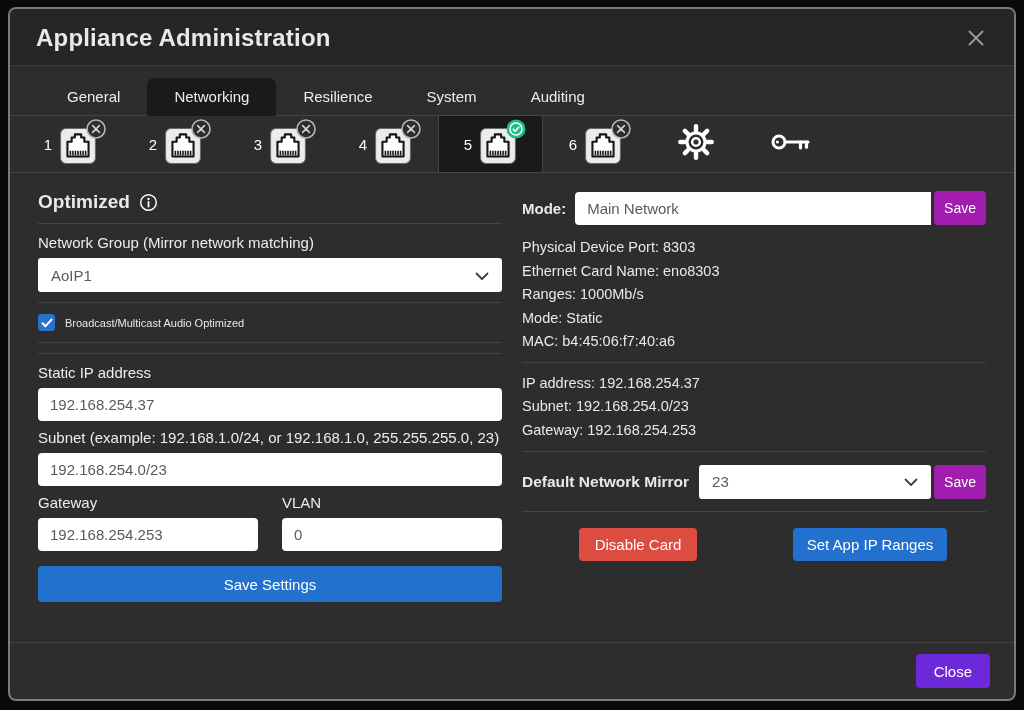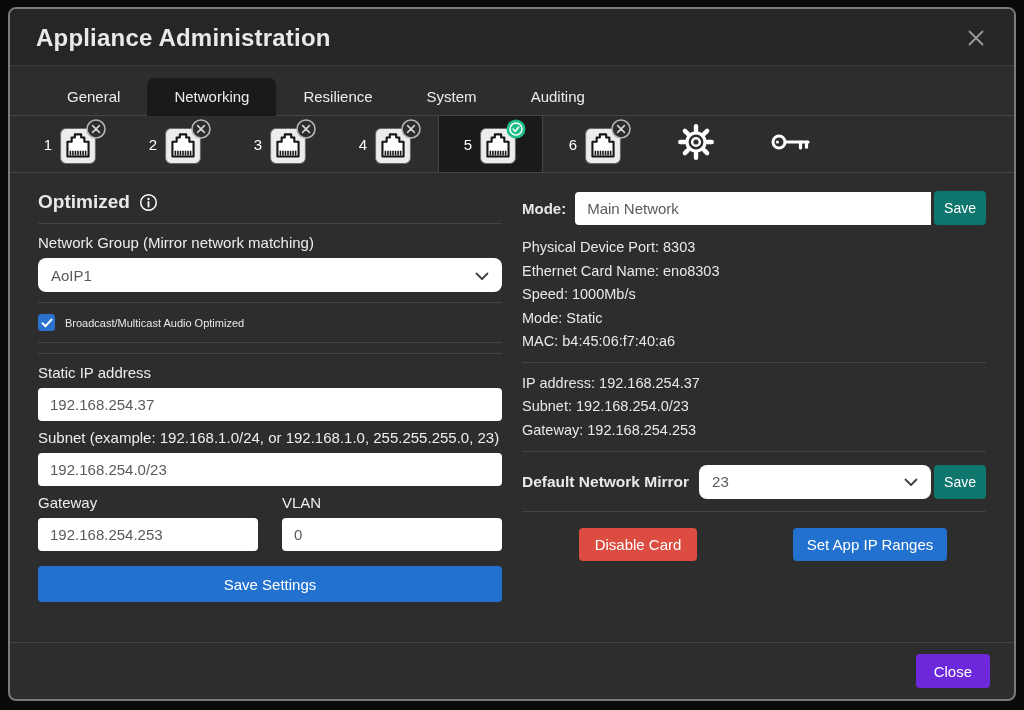--- a/index.html
+++ b/index.html
@@ -78,21 +78,21 @@
   .right-col { flex:1; margin-left:20px; padding-top:2px; }
   .divider { border:0; border-top:1px solid #434343; margin:10px 0; }
   
   .settings-heading {
     display:flex; align-items:center; gap:9px;
     font-size:19px; font-weight:700; margin:4px 0 10px;
   }
   .info-icon { display:flex; cursor:pointer; }
   .field-label { display:block; font-size:15px; color:#ededed; margin:8px 0 7px; }
   .selectbox {
-    height:34px; background:#fff; border-radius:8px;
+    height:34px; background:#fff; border-radius:3px;
     display:flex; align-items:center; justify-content:space-between;
     padding:0 13px; color:#5a5a5a; font-size:15px; cursor:pointer;
   }
   .text-input {
     width:100%; height:33px; border:none; border-radius:4px;
     padding:16px 12px; font-size:15px; color:#5a5a5a; background:#fff;
     font-family:"Liberation Sans", sans-serif; outline:none;
   }
   .check-row { display:flex; align-items:center; gap:10px; margin:11px 0; cursor:pointer; }
   .checkbox {
@@ -107,21 +107,21 @@
   .gv-col2 { flex:1; }
   .btn { border:none; border-radius:4px; color:#fff; cursor:pointer;
          font-family:"Liberation Sans", sans-serif; font-size:15px; }
   .btn-save-settings { width:100%; height:36px; background:#2271ce; margin-top:15px; }
   
   .label-row { display:flex; align-items:center; margin:2px 0 12px; }
   .inline-label { font-size:15px; font-weight:700; margin-right:9px; white-space:nowrap; }
   .label-row .text-input { flex:1; border-radius:4px 0 0 4px; }
   .btn-save-sm {
     height:34px; min-width:46px; padding:0 10px;
-    background:#0f766e; font-size:14px; border-radius:4px;
+    background:#a21caf; font-size:14px; border-radius:4px;
     margin-left:3px; flex:0 0 auto;
   }
   .info-line { font-size:14.5px; color:#e8e8e8; margin:3px 0; line-height:1.42; }
   .default-row { display:flex; align-items:center; margin:13px 0 12px; }
   .default-lbl { font-size:15.5px; font-weight:700; margin-right:10px; white-space:nowrap; }
   .default-row .selectbox { flex:1; }
   .actions-row { display:flex; margin-top:16px; }
   .half { flex:1; display:flex; justify-content:center; }
   .btn-danger { background:#dc4c41; height:33px; padding:0 16px; }
   .btn-ranges { background:#2271ce; height:33px; padding:0 14px; }
@@ -403,21 +403,21 @@
 
       <div class="label-row">
         <span class="inline-label">Mode:</span>
         <input class="text-input" type="text" value="Main Network" style="">
         <button class="btn btn-save-sm">Save</button>
       </div>
 
       <div>
         <p class="info-line">Physical Device Port: 8303</p>
         <p class="info-line">Ethernet Card Name: eno8303</p>
-        <p class="info-line">Speed: 1000Mb/s</p>
+        <p class="info-line">Ranges: 1000Mb/s</p>
         <p class="info-line">Mode: Static</p>
         <p class="info-line">MAC: b4:45:06:f7:40:a6</p>
       </div>
 
       <hr class="divider">
 
       <div>
         <p class="info-line">IP address: 192.168.254.37</p>
         <p class="info-line">Subnet: 192.168.254.0/23</p>
         <p class="info-line">Gateway: 192.168.254.253</p>

